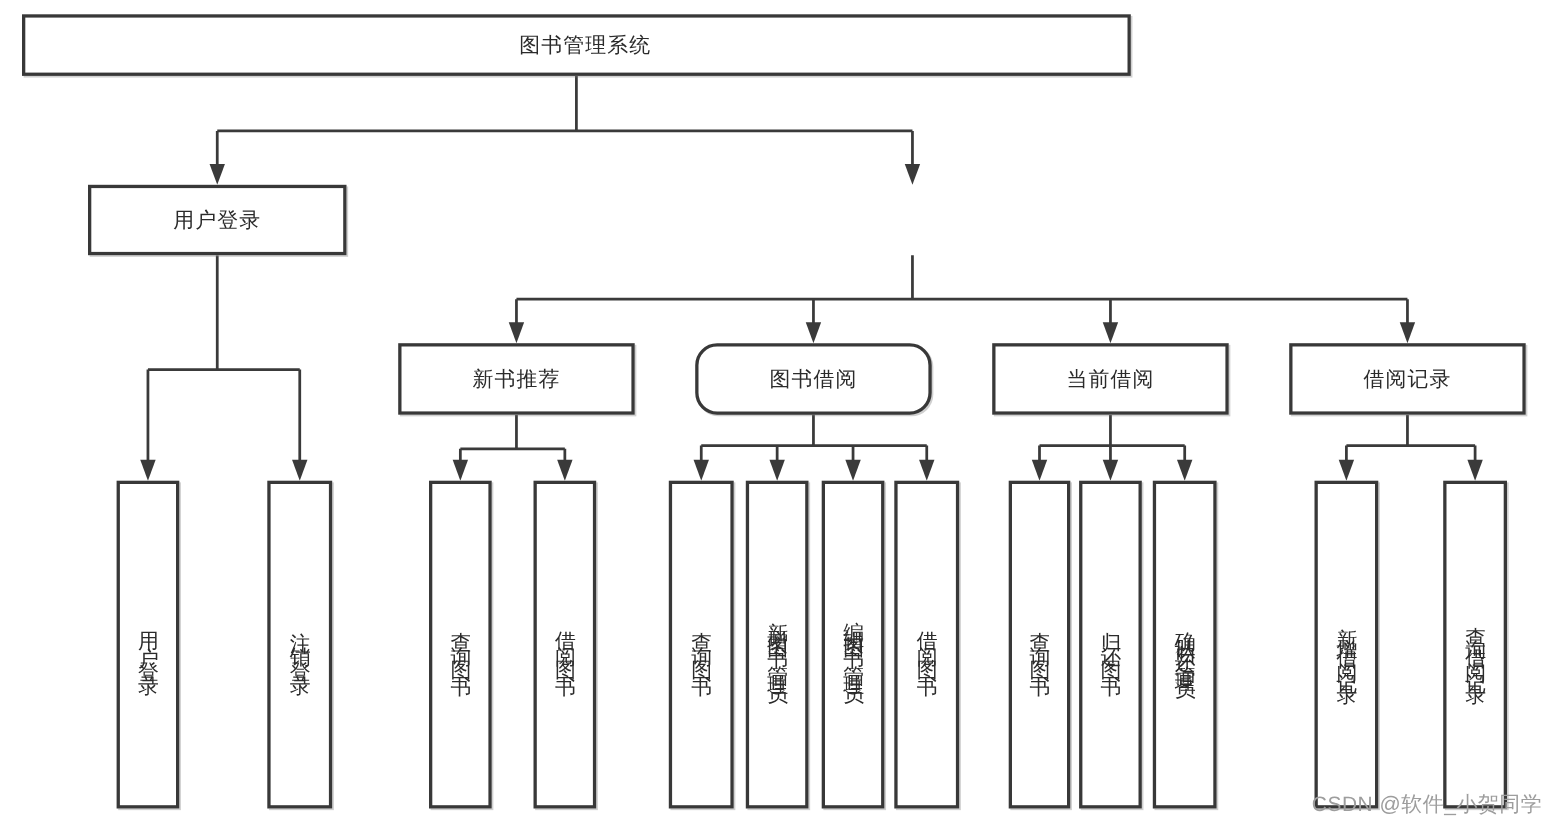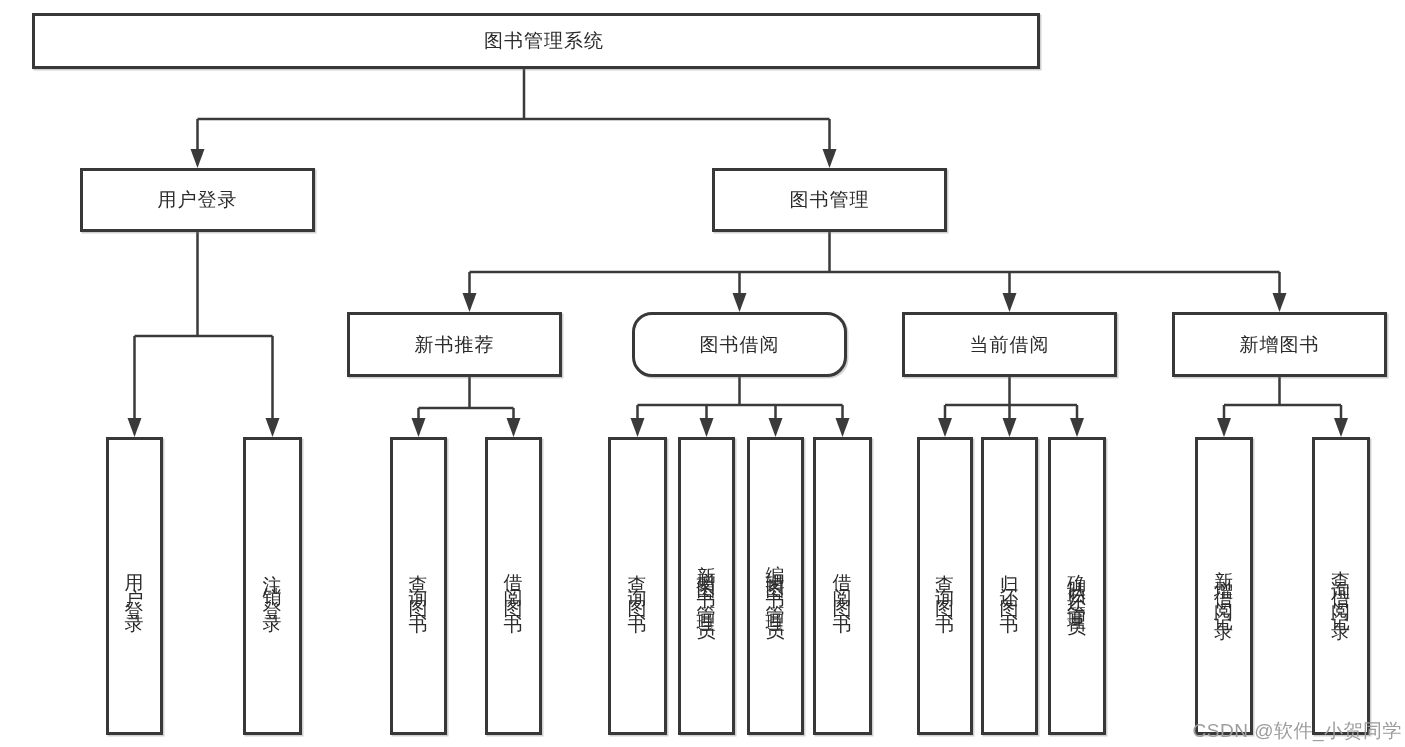--- a/index.html
+++ b/index.html
@@ -23,24 +23,24 @@
     border: 3px solid #383838;
     display: flex;
     align-items: center;
     justify-content: center;
     color: #2b2b2b;
     font-size: 19px;
     box-shadow: 1.5px 1.5px 0 rgba(120,120,120,0.35);
   }
   .node.hlabel { letter-spacing: 1px; }
   
-  .root   { left: 32px;   top: 13px;  width: 1008px; height: 56px; padding-left: 16px; }
+  .root   { left: 20px;   top: 13px;  width: 1008px; height: 56px; padding-left: 16px; }
   .lvl2a  { left: 80px;   top: 168px; width: 235px;  height: 64px; }
   .lvl2b  { left: 712px;  top: 168px; width: 235px;  height: 64px; }
-  .lvl3a  { left: 347px;  top: 312px; width: 215px;  height: 65px; text-align: right; }
+  .lvl3a  { left: 362px;  top: 312px; width: 215px;  height: 65px; text-align: right; }
   .lvl3b  { left: 632px;  top: 312px; width: 215px;  height: 65px; border-radius: 20px; }
   .lvl3c  { left: 902px;  top: 312px; width: 215px;  height: 65px; }
   .lvl3d  { left: 1172px; top: 312px; width: 215px;  height: 65px; }
   
   .leaf { top: 437px; height: 298px; }
   .vtext {
     writing-mode: vertical-rl;
     text-orientation: mixed;
     white-space: nowrap;
     line-height: 1;
@@ -122,35 +122,32 @@
     </g>
   </svg>
 
   <div class="node hlabel root">
     <span>图书管理系统</span>
   </div>
 
   <div class="node hlabel lvl2a">
     <span>用户登录</span>
   </div>
-  <div class="node hlabel lvl2b">
-    <span>图书管理</span>
-  </div>
 
   <div class="node hlabel lvl3a">
     <span>新书推荐</span>
   </div>
   <div class="node hlabel lvl3b">
     <span>图书借阅</span>
   </div>
   <div class="node hlabel lvl3c">
     <span>当前借阅</span>
   </div>
   <div class="node hlabel lvl3d">
-    <span>新增图书</span>
+    <span>借阅记录</span>
   </div>
 
   <div class="node leaf leaf1 v4">
     <span class="vtext">用户登录</span>
   </div>
   <div class="node leaf leaf2 v4">
     <span class="vtext">注销登录</span>
   </div>
 
   <div class="node leaf leaf3 v4">

